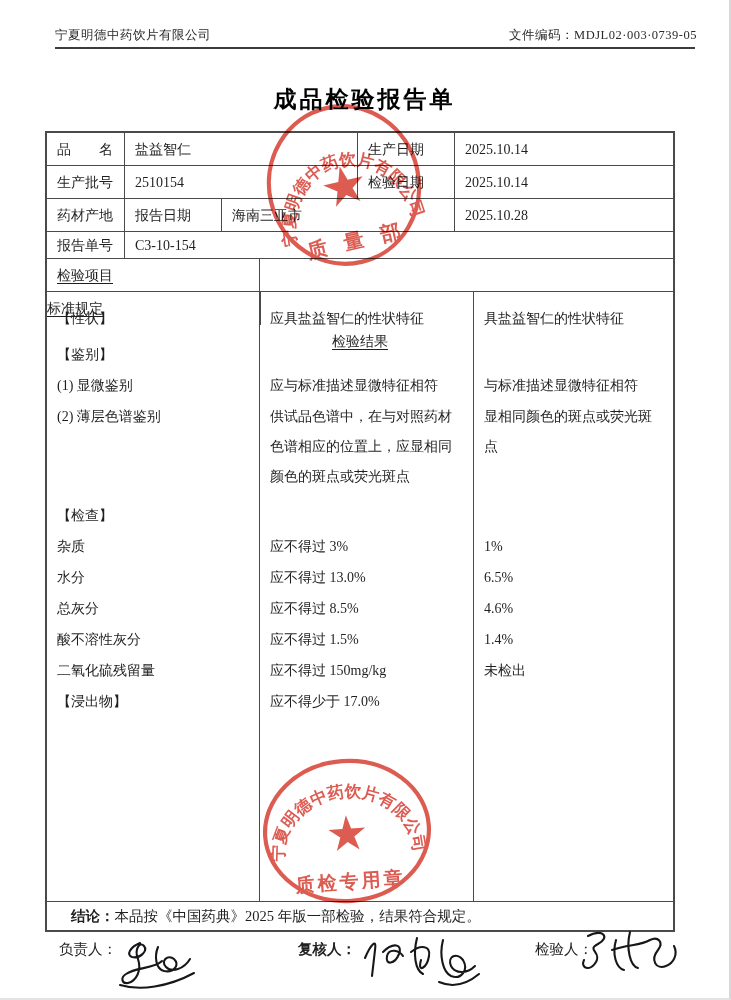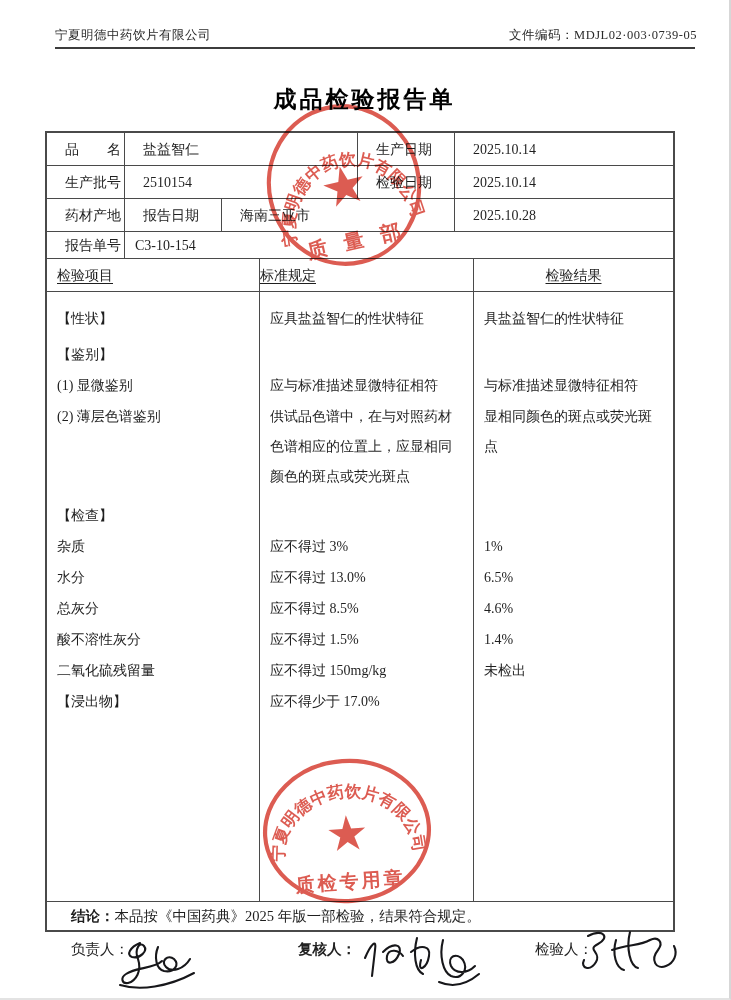--- a/index.html
+++ b/index.html
@@ -36,31 +36,31 @@
     position:absolute;left:45px;top:131px;width:630px;height:801px;
     border:2px solid #4a4a4a;
     box-sizing:border-box;
     display:flex;flex-direction:column;
     font-size:14px;
   }
   .info-row{
     display:flex;height:33px;line-height:33px;
     border-bottom:1.4px solid #4a4a4a;box-sizing:border-box;
   }
-  .info-row .c{padding-left:18px;box-sizing:border-box;overflow:hidden;white-space:nowrap;}
+  .info-row .c{padding-left:10px;box-sizing:border-box;overflow:hidden;white-space:nowrap;}
   .c-l1{width:78px;border-right:1.4px solid #4a4a4a;}
   .c-v1{width:233px;border-right:1.4px solid #4a4a4a;}
   .c-l2{width:97px;border-right:1.4px solid #4a4a4a;}
   .c-v2{flex:1;}
   .info-row.report-row{height:27px;line-height:27px;border-bottom:1.4px solid #4a4a4a;}
   .report-row .c-v3{flex:1;padding-left:10px;}
   
   .spec-header{
     display:flex;height:33px;line-height:33px;
-    border-bottom:1.4px solid #4a4a4a;box-sizing:border-box;
+    border-bottom:1.4px solid #4a4a4a;box-sizing:border-box;flex-direction:column;
   }
   .spec-header .h{box-sizing:border-box;}
   .h-item{width:213px;border-right:1.4px solid #4a4a4a;padding-left:10px;}
   .h-std{width:214px;border-right:1.4px solid #4a4a4a;text-align:left;}
   .h-res{flex:1;text-align:center;}
   .spec-header span{text-decoration:underline;text-underline-offset:3px;}
   
   .spec-body{
     position:relative;flex:1;box-sizing:border-box;
     padding-top:12px;overflow:hidden;
@@ -81,21 +81,21 @@
     border-top:1.4px solid #4a4a4a;box-sizing:border-box;
     padding-left:24px;font-size:14.5px;white-space:nowrap;
   }
   .conclusion-row .lbl{font-weight:bold;}
   
   .sign-line{
     position:absolute;top:940px;left:55px;right:30px;
     font-size:14.5px;color:#222;
   }
   .sign-label{position:absolute;white-space:nowrap;}
-  .lbl-resp{left:16px;}
+  .lbl-resp{left:4px;}
   .lbl-rev{left:243px;font-weight:bold;}
   .lbl-insp{left:480px;}
   .sig{position:absolute;pointer-events:none;}
   .sig path{fill:none;stroke:#17171a;stroke-width:2.1;stroke-linecap:round;stroke-linejoin:round;}
   
   .stamp{position:absolute;pointer-events:none;mix-blend-mode:multiply;opacity:.82;}
   .stamp-top{left:263px;top:101px;transform:rotate(-13deg);}
   .stamp-bottom{left:259px;top:755px;transform:rotate(-4deg);}
   .stamp text, .stamp textPath{fill:#d5382c;}
 </style>

